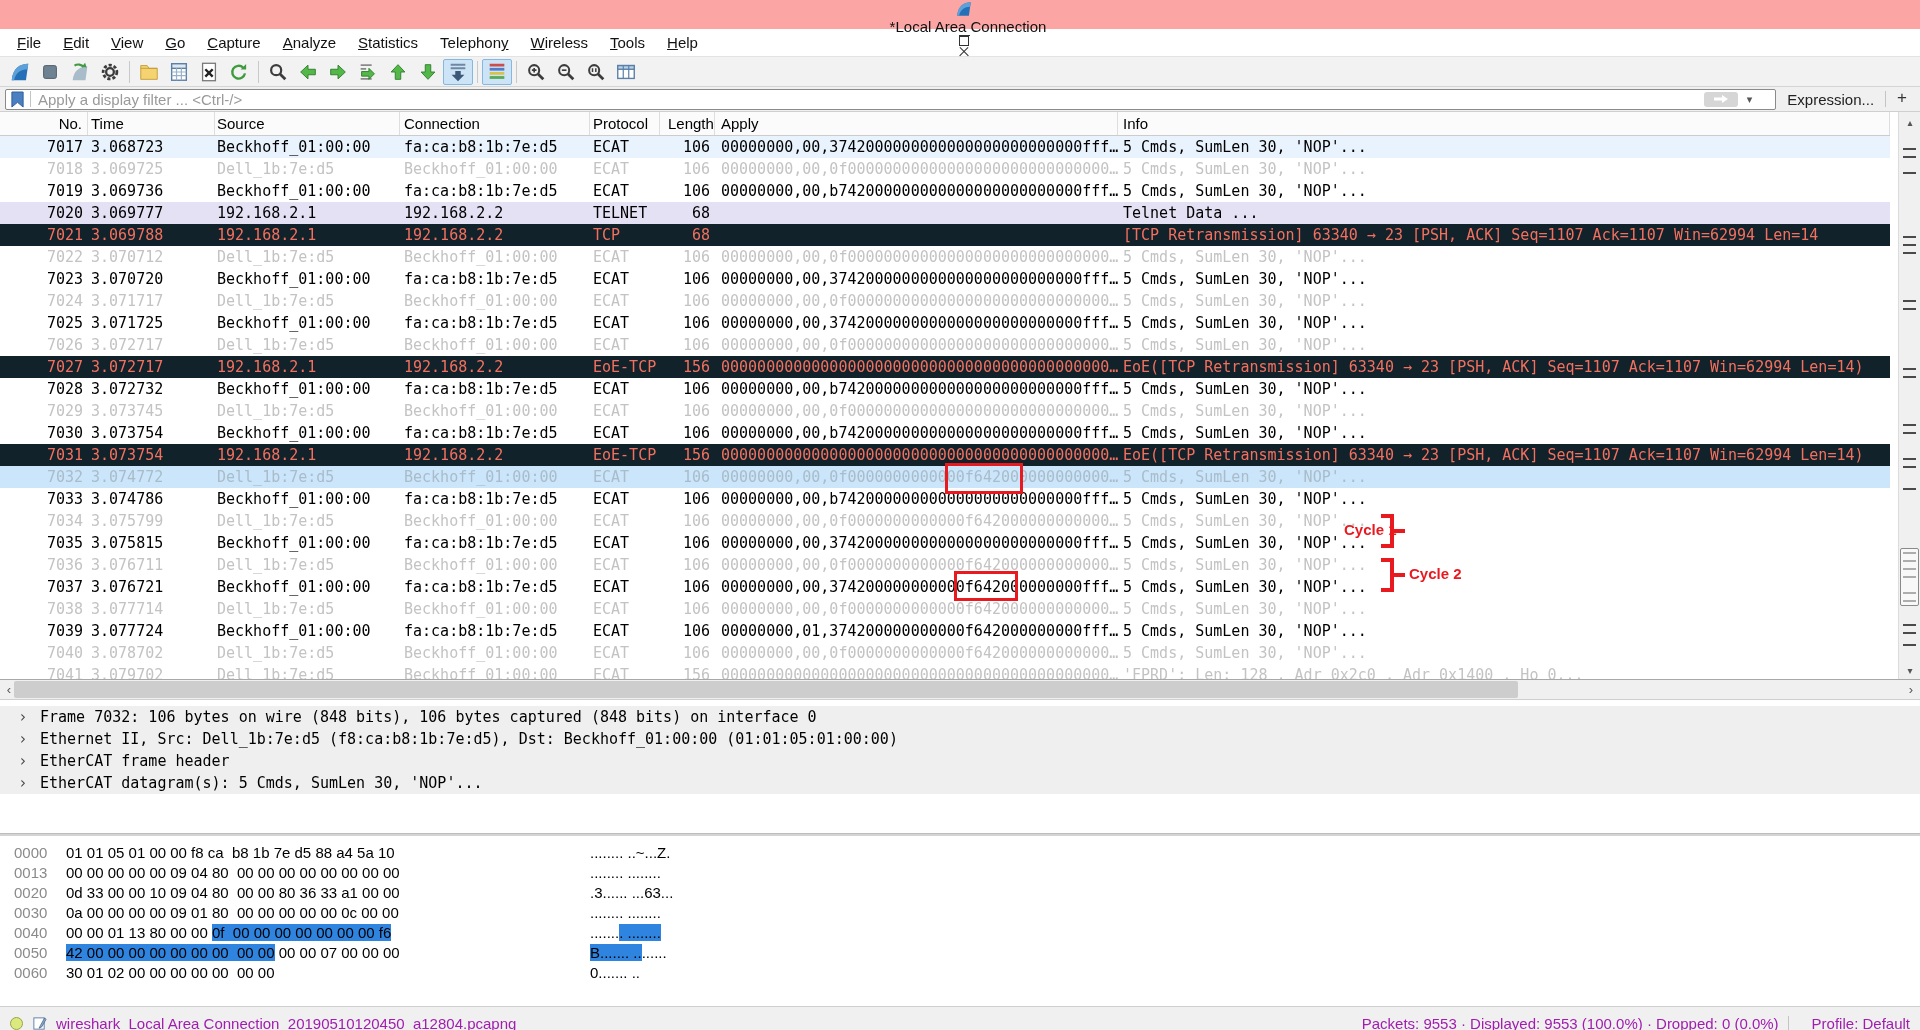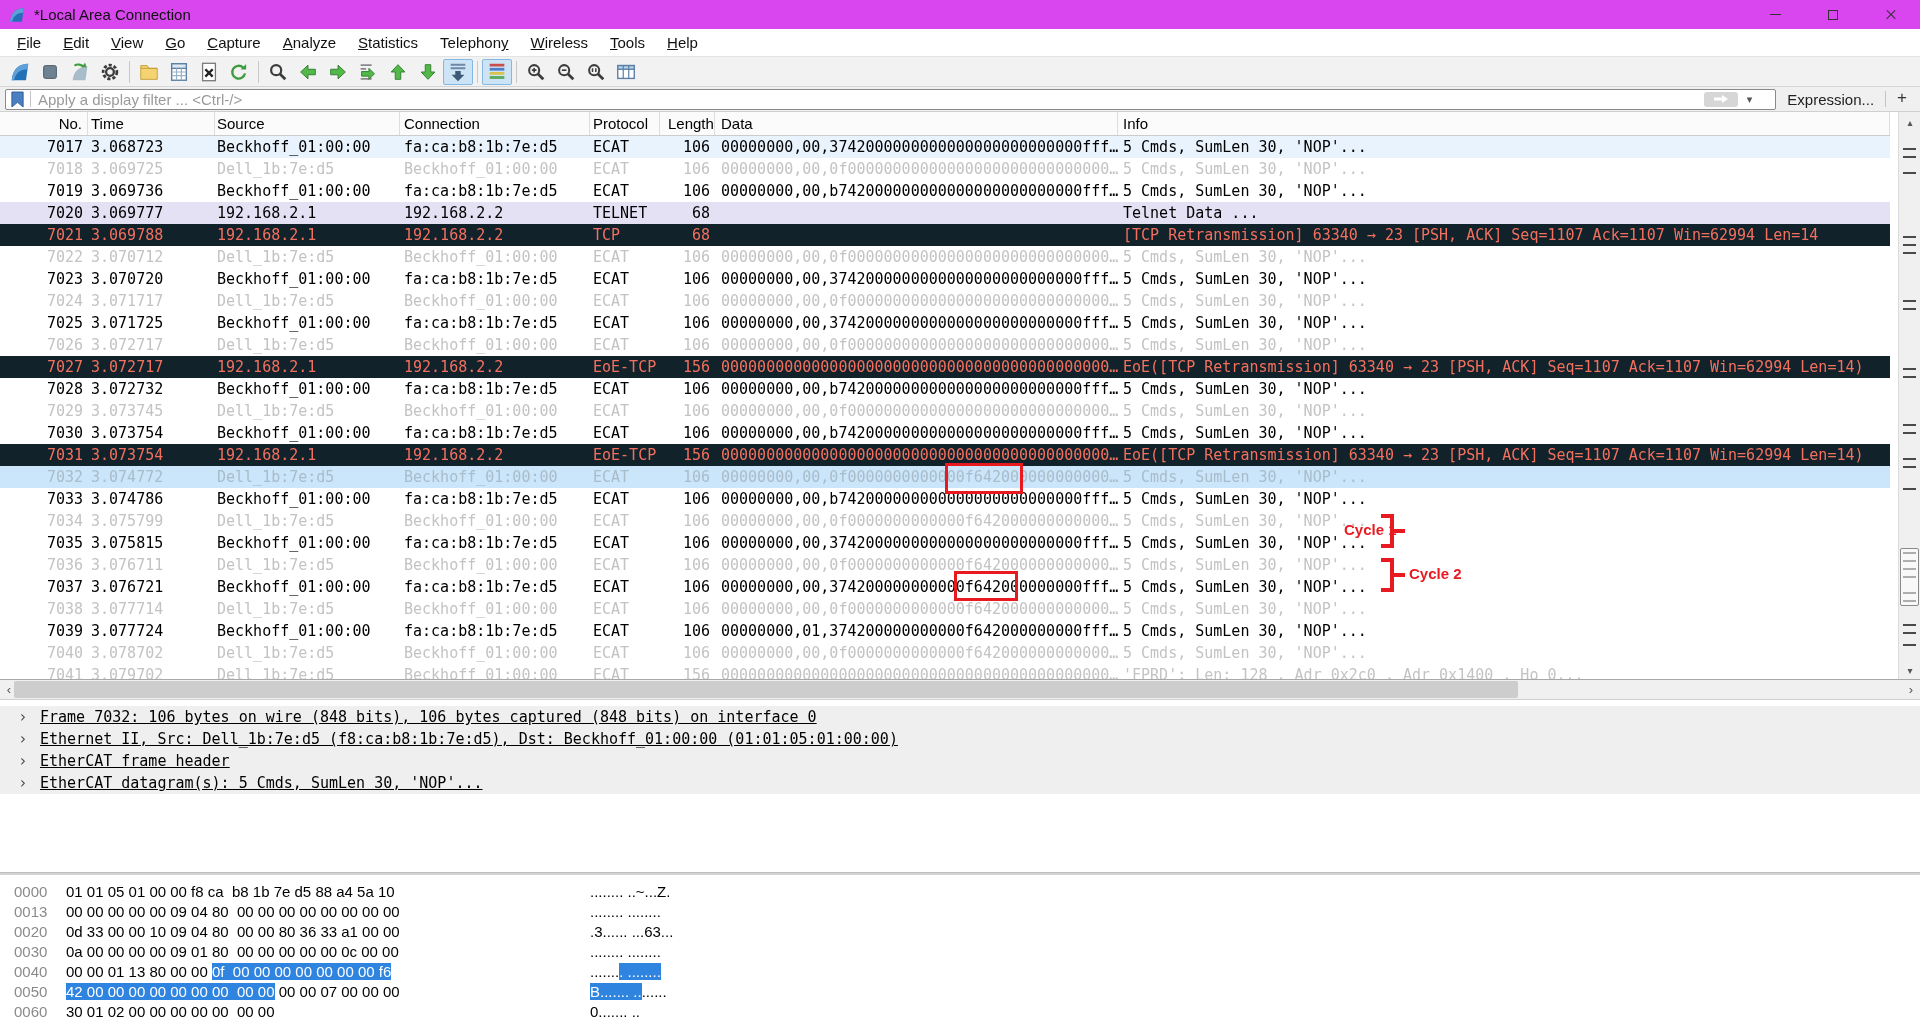--- a/index.html
+++ b/index.html
@@ -1,19 +1,19 @@
 <!DOCTYPE html>
 <html style="--annotation-red: #e8191f; --bad-tcp-bg: #12222b; --bad-tcp-fg: #f3705e; --selected-row-bg: #cbe5fb; --related-row-bg: #e9f3fd; --telnet-row-bg: #e3e1f3; --hex-selection-bg: #2f84e0;"><head>
 <meta charset="utf-8">
 <style>
   html,body{margin:0;padding:0;width:1920px;height:1030px;overflow:hidden;background:#fff;
     font-family:"Liberation Sans",sans-serif;-webkit-font-smoothing:antialiased;}
   *{box-sizing:border-box;}
   
-  .titlebar{height:29px;display:flex;align-items:center;background:#d946ef;padding-left:8px;}
+  .titlebar{height:29px;display:flex;align-items:center;background:#fca5a5;padding-left:8px;flex-direction:column;}
   .title-text{font-size:15px;color:#111;margin-left:8px;flex:1;}
   .win-btn{width:58px;height:29px;display:flex;align-items:center;justify-content:center;}
   .ic-min{width:11px;height:1px;background:#333;}
   .ic-max{width:10px;height:10px;border:1px solid #333;}
   .ic-close{position:relative;width:12px;height:12px;}
   .ic-close i{position:absolute;left:0;top:5px;width:12px;height:1.4px;background:#333;display:block;}
   .ic-close i:first-child{transform:rotate(45deg);}.ic-close i:last-child{transform:rotate(-45deg);}
   
   .menubar{height:27px;display:flex;align-items:center;background:#fff;font-size:15px;color:#111;padding-left:6px;}
   .menu-item{padding:3px 11px;}
@@ -64,31 +64,31 @@
   
   .vscroll{position:absolute;top:0;right:0;width:22px;height:568px;background:#f0f0f0;border-left:1px solid #dcdcdc;}
   .vs-arrow{position:absolute;left:0;width:22px;height:20px;display:flex;align-items:center;justify-content:center;font-size:10px;color:#555;}
   .vs-mark{position:absolute;left:4px;width:13px;height:2px;background:#4a4a4a;}
   .vs-thumb{position:absolute;left:1px;width:19px;background:rgba(255,255,255,.55);border:1px solid #8a8a8a;border-radius:2px;}
   
   .hscroll{position:relative;height:20px;background:#f0f0f0;border-bottom:1px solid #cfcfcf;}
   .hs-arrow{position:absolute;top:0;width:18px;height:19px;display:flex;align-items:center;justify-content:center;color:#555;font-size:13px;}
   .hs-thumb{position:absolute;top:1px;left:14px;width:1504px;height:17px;background:#cdcdcd;border-radius:2px;}
   
-  .details{height:172px;background:#fff;padding-top:6px;font-family:"DejaVu Sans Mono",monospace;font-size:15px;text-decoration:underline;}
+  .details{height:133px;background:#fff;padding-top:6px;font-family:"DejaVu Sans Mono",monospace;font-size:15px;}
   .dline{height:22px;line-height:22px;background:#efefef;white-space:pre;padding-left:20px;color:#000;}
   .dchev{display:inline-block;width:20px;color:#444;font-family:"DejaVu Sans",sans-serif;}
   .splitter{height:3px;background:#d4d4d4;border-top:1px solid #bdbdbd;}
   
   .hexpane{height:170px;background:#fff;position:relative;padding-top:7px;font-family:Liberation Sans, sans-serif;font-size:15px;}
   .hrow{height:20px;line-height:20px;position:relative;white-space:pre;}
   .hoff{position:absolute;left:14px;color:#8a8a8a;}
   .hbytes{position:absolute;left:66px;color:#000;}
   .hascii{position:absolute;left:590px;color:#000;}
-  .hsel{background:var(--hex-selection-bg,#2f84e0);color:#ffffff;}
+  .hsel{background:var(--hex-selection-bg,#2f84e0);color:#000000;}
   
   .statusbar{height:34px;background:#f0f0f0;border-top:1px solid #cfcfcf;display:flex;align-items:center;font-size:15px;color:#a21caf;padding:0 10px;gap:9px;}
   .expert-dot{width:13px;height:13px;border-radius:50%;background:#dce97e;border:1px solid #9aa24a;}
   .stats{margin-left:auto;}
   .profile{margin-left:14px;}
 </style>
 </head>
 <body>
 
 <div class="titlebar">
@@ -319,21 +319,21 @@
 </div>
 
 <div class="packetarea">
   <div class="phead">
       <span class="ph c-no">No.</span>
       <span class="ph c-time">Time</span>
       <span class="ph c-src">Source</span>
       <span class="ph c-dst">Connection</span>
       <span class="ph c-proto">Protocol</span>
       <span class="ph c-len">Length</span>
-      <span class="ph c-data">Data</span>
+      <span class="ph c-data">Apply</span>
       <span class="ph c-info">Info</span>
     </div>
   <div class="rows">
       <div class="prow r-blue"><span class="cell c-no">7017</span><span class="cell c-time">3.068723</span><span class="cell c-src">Beckhoff_01:00:00</span><span class="cell c-dst">fa:ca:b8:1b:7e:d5</span><span class="cell c-proto">ECAT</span><span class="cell c-len">106</span><span class="cell c-data">00000000,00,3742000000000000000000000000fff…</span><span class="cell c-info">5 Cmds, SumLen 30, 'NOP'...</span></div>
       <div class="prow r-gray"><span class="cell c-no">7018</span><span class="cell c-time">3.069725</span><span class="cell c-src">Dell_1b:7e:d5</span><span class="cell c-dst">Beckhoff_01:00:00</span><span class="cell c-proto">ECAT</span><span class="cell c-len">106</span><span class="cell c-data">00000000,00,0f00000000000000000000000000000…</span><span class="cell c-info">5 Cmds, SumLen 30, 'NOP'...</span></div>
       <div class="prow r-normal"><span class="cell c-no">7019</span><span class="cell c-time">3.069736</span><span class="cell c-src">Beckhoff_01:00:00</span><span class="cell c-dst">fa:ca:b8:1b:7e:d5</span><span class="cell c-proto">ECAT</span><span class="cell c-len">106</span><span class="cell c-data">00000000,00,b742000000000000000000000000fff…</span><span class="cell c-info">5 Cmds, SumLen 30, 'NOP'...</span></div>
       <div class="prow r-lavender"><span class="cell c-no">7020</span><span class="cell c-time">3.069777</span><span class="cell c-src">192.168.2.1</span><span class="cell c-dst">192.168.2.2</span><span class="cell c-proto">TELNET</span><span class="cell c-len">68</span><span class="cell c-data"></span><span class="cell c-info">Telnet Data ...</span></div>
       <div class="prow r-dark"><span class="cell c-no">7021</span><span class="cell c-time">3.069788</span><span class="cell c-src">192.168.2.1</span><span class="cell c-dst">192.168.2.2</span><span class="cell c-proto">TCP</span><span class="cell c-len">68</span><span class="cell c-data"></span><span class="cell c-info">[TCP Retransmission] 63340 → 23 [PSH, ACK] Seq=1107 Ack=1107 Win=62994 Len=14</span></div>
       <div class="prow r-gray"><span class="cell c-no">7022</span><span class="cell c-time">3.070712</span><span class="cell c-src">Dell_1b:7e:d5</span><span class="cell c-dst">Beckhoff_01:00:00</span><span class="cell c-proto">ECAT</span><span class="cell c-len">106</span><span class="cell c-data">00000000,00,0f00000000000000000000000000000…</span><span class="cell c-info">5 Cmds, SumLen 30, 'NOP'...</span></div>
       <div class="prow r-normal"><span class="cell c-no">7023</span><span class="cell c-time">3.070720</span><span class="cell c-src">Beckhoff_01:00:00</span><span class="cell c-dst">fa:ca:b8:1b:7e:d5</span><span class="cell c-proto">ECAT</span><span class="cell c-len">106</span><span class="cell c-data">00000000,00,3742000000000000000000000000fff…</span><span class="cell c-info">5 Cmds, SumLen 30, 'NOP'...</span></div>

